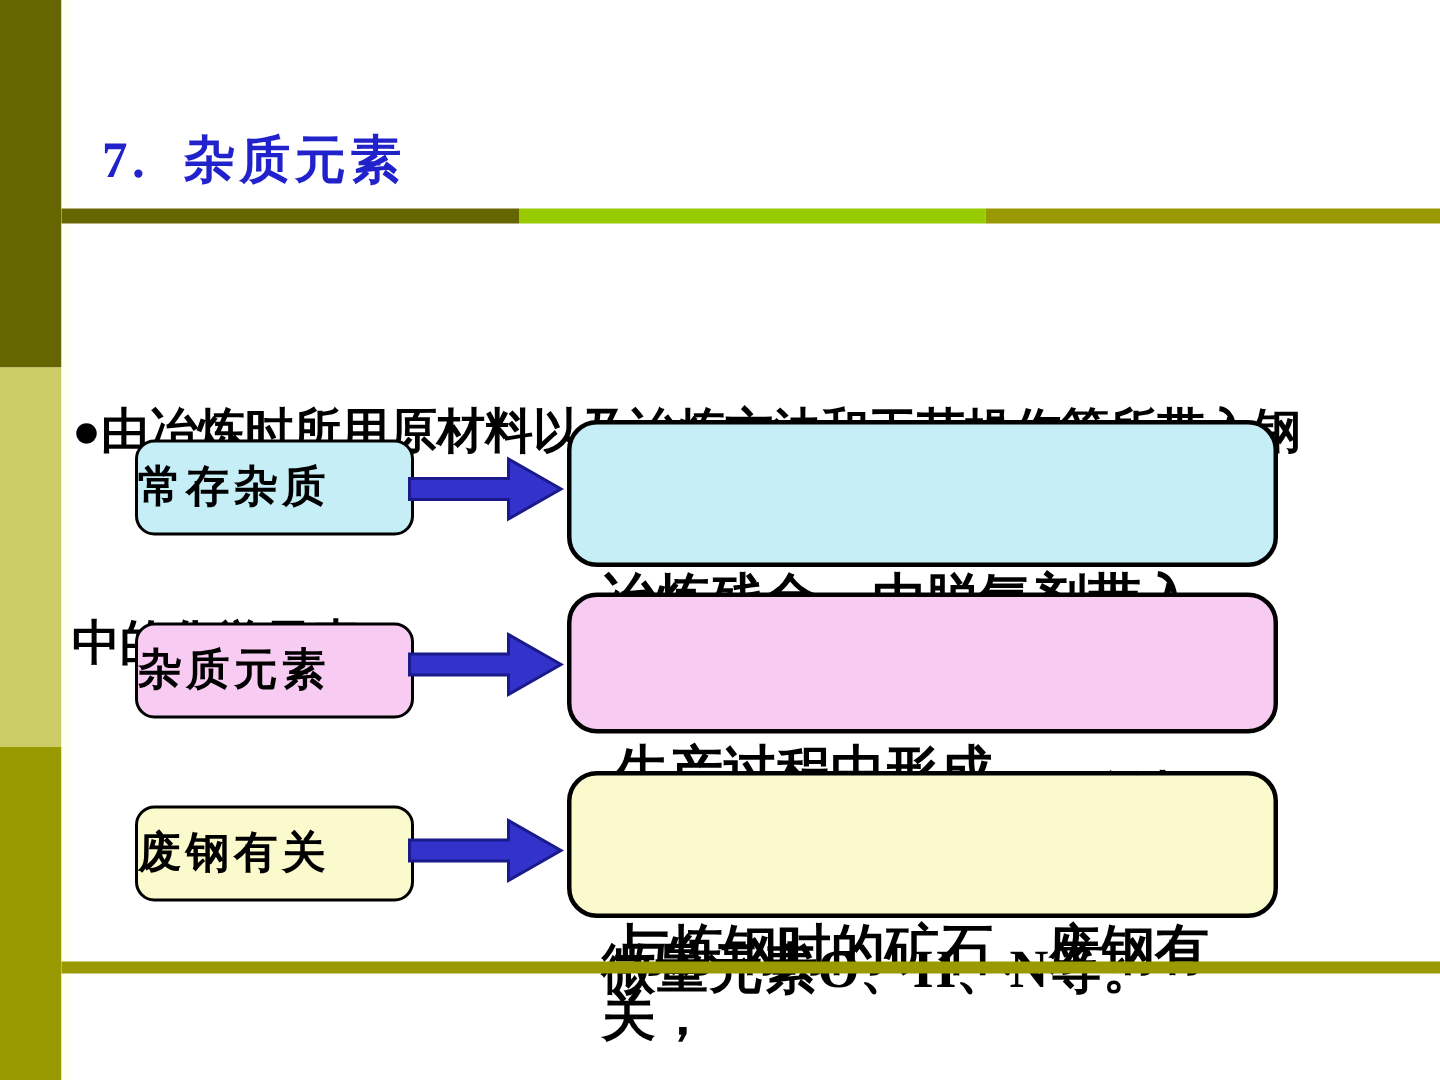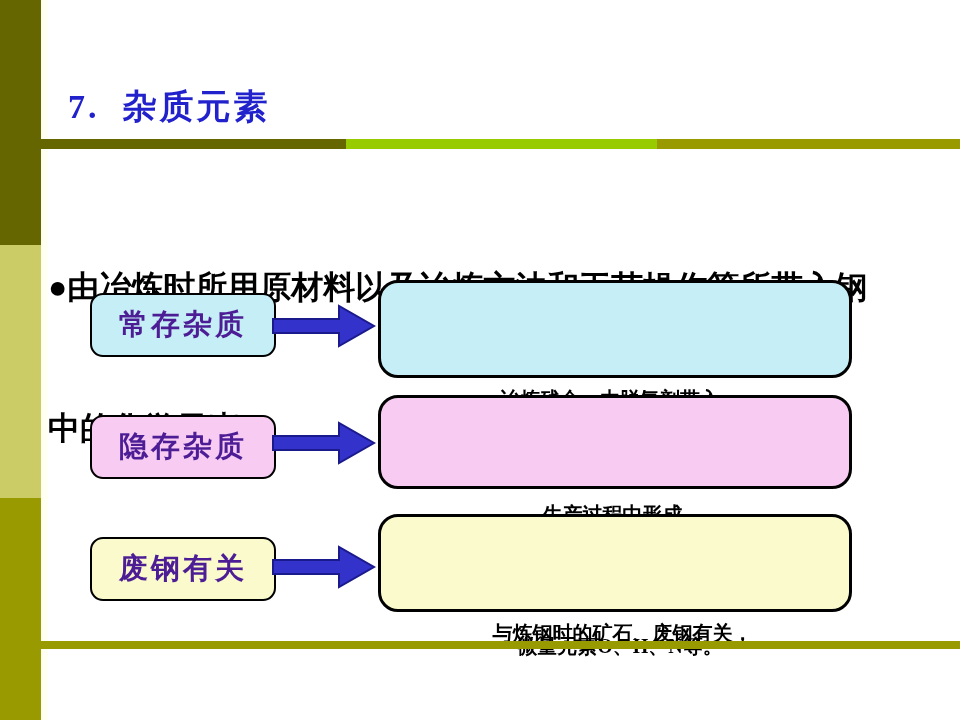--- a/index.html
+++ b/index.html
@@ -30,29 +30,29 @@
   .bullet {
     position:absolute; left:48px; top:170px; width:890px;
     font-size:32px; font-weight:bold; color:#000; line-height:47px;
     white-space:pre;
   }
 
   
   .label-box {
     position:absolute; width:182px; height:60px;
     border:2px solid #000; border-radius:13px;
-    display:flex; align-items:center; justify-content:center;
-    font-size:29px; font-weight:bold; color:#4c1d95; letter-spacing:3px;
+    display:flex; align-items:center; 
+    font-size:29px; font-weight:bold; color:#000000; letter-spacing:3px;
   }
   .desc-box {
     position:absolute; width:474px;
     border:3px solid #000; border-radius:20px;
-    font-size:20px; font-weight:bold; color:#000;
+    font-size:36px; font-weight:bold; color:#000;
     line-height:44px; padding:6px 10px 6px 20px;
-    box-sizing:border-box; white-space:pre-wrap;text-align:center;
+    box-sizing:border-box; white-space:pre-wrap;
   }
   .arrow { position:absolute; width:106px; height:46px; }
 
   .r1-label { left:90px;  top:293px; }
   .r1-arrow { left:271px; top:303px; }
   .r1-desc  { left:378px; top:280px; height:98px; }
 
   .r2-label { left:90px;  top:415px; }
   .r2-arrow { left:271px; top:420px; }
   .r2-desc  { left:378px; top:395px; height:94px; }
@@ -92,21 +92,21 @@
   </div>
   <svg class="arrow r1-arrow" viewBox="0 0 106 46">
     <polygon points="2,16 68,16 68,3 103,23 68,43 68,30 2,30" fill="#3333cc" stroke="#1a1a8c" stroke-width="2"></polygon>
   </svg>
   <div class="desc-box r1-desc" style="background-color: rgb(198, 238, 246);">
     <div>冶炼残余，由脱氧剂带入。</div>
     <div> Mn、Si、Al；S、P难清除。</div>
   </div>
 
   <div class="label-box r2-label" style="background-color: rgb(248, 204, 242);">
-    <span>隐存杂质</span>
+    <span>杂质元素</span>
   </div>
   <svg class="arrow r2-arrow" viewBox="0 0 106 46">
     <polygon points="2,16 68,16 68,3 103,23 68,43 68,30 2,30" fill="#3333cc" stroke="#1a1a8c" stroke-width="2"></polygon>
   </svg>
   <div class="desc-box r2-desc" style="background-color: rgb(248, 204, 242);">
     <div> 生产过程中形成，</div>
     <div>微量元素O、H、N等。</div>
   </div>
 
   <div class="label-box r3-label" style="background-color: rgb(250, 250, 205);">

